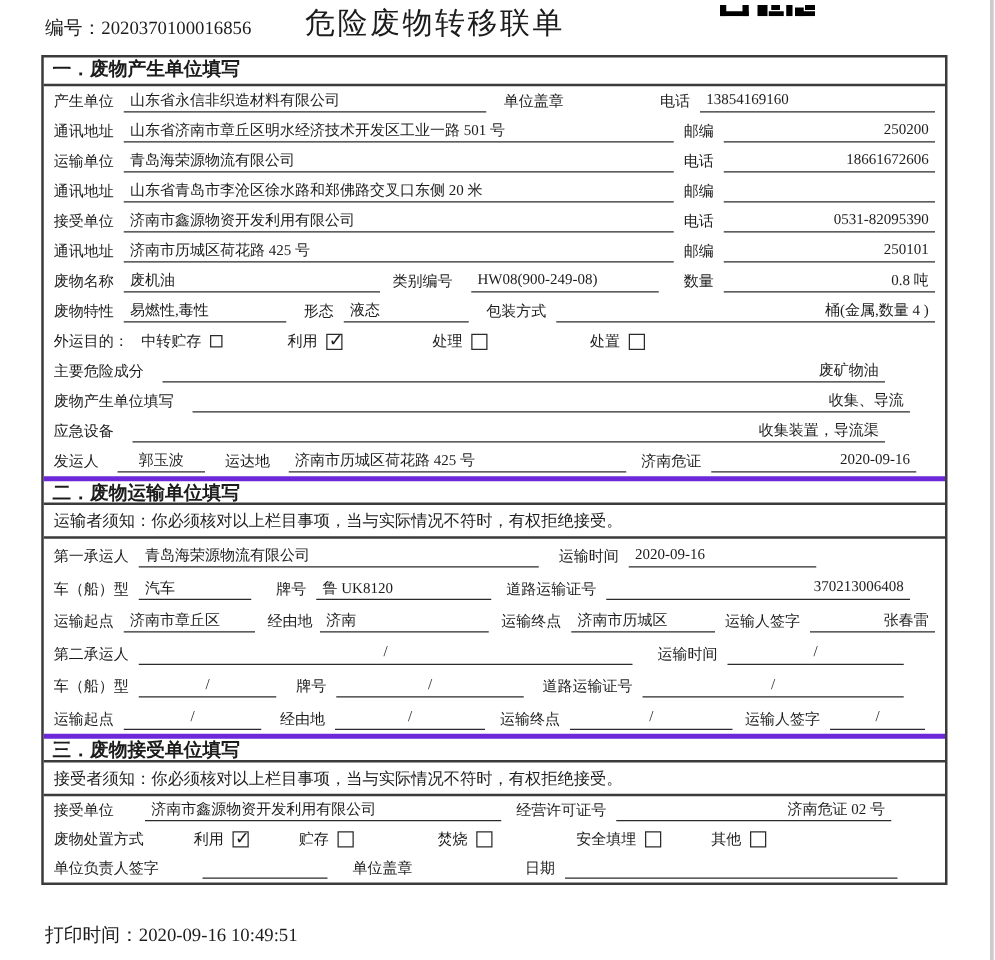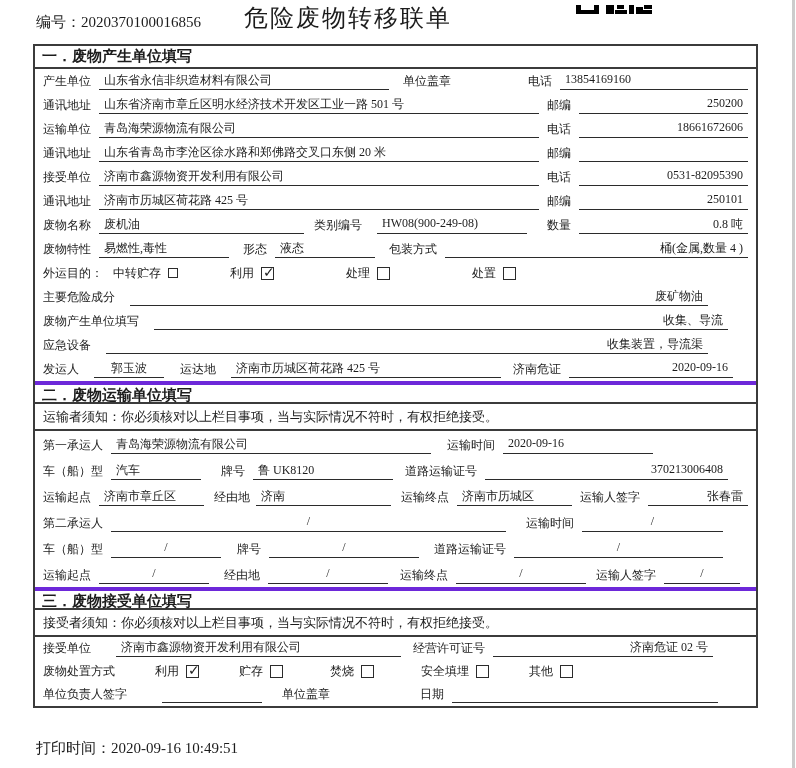--- a/index.html
+++ b/index.html
@@ -33,21 +33,21 @@
   .sp { flex:1 1 auto; }
 
   .opt { display:flex; align-items:center; flex:0 0 auto; }
   .cb { display:inline-block; width:13px; height:13px; border:1px solid #2b2b2b;
         margin-left:7px; position:relative; background:#fff; flex:0 0 auto; }
   .cb-sm { width:10px; height:10px; }
   .cb.checked::after { content:"✓"; position:absolute; left:1px; top:-4px; font-size:14px; color:#1c1c1c; }
 
   .footer { position:absolute; left:36px; top:739px; font-size:15px; white-space:nowrap; }
   .ml6{margin-left:6px}.ml8{margin-left:8px}.ml10{margin-left:10px}.ml12{margin-left:12px}
-  .ml14{margin-left:14px}.ml15{margin-left:15px}.ml20{margin-left:20px}.ml25{margin-left:16px}.ml35{margin-left:35px}.ml40{margin-left:40px}.ml45{margin-left:47px}
+  .ml14{margin-left:14px}.ml15{margin-left:15px}.ml20{margin-left:20px}.ml25{margin-left:16px}.ml35{margin-left:35px}.ml40{margin-left:40px}.ml45{margin-left:67px}
   .ml52{margin-left:52px}.ml72{margin-left:72px}.ml82{margin-left:82px}
   .ml90{margin-left:90px}
   .mr8{margin-right:8px}.mr15{margin-right:15px}.mr20{margin-right:20px}.mr25{margin-right:25px}
   .mr30{margin-right:30px}.mr35{margin-right:35px}.mr40{margin-right:40px}
 </style>
 </head>
 <body>
 
 <div class="serial"><span>编号：</span><span>2020370100016856</span></div>
 <div class="doc-title">危险废物转移联单</div>

